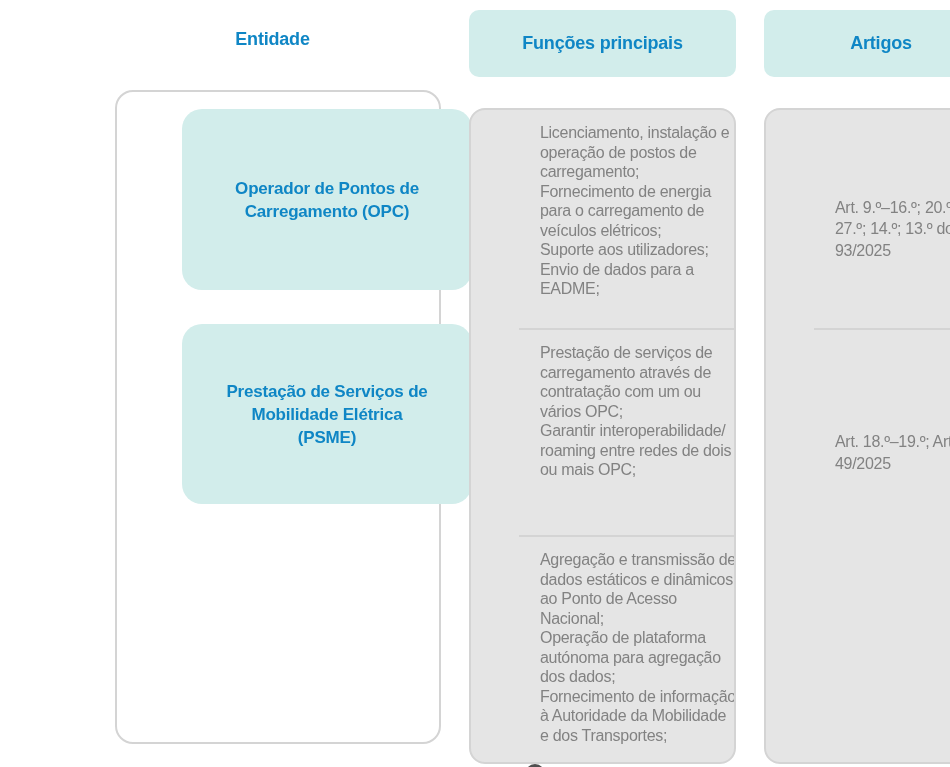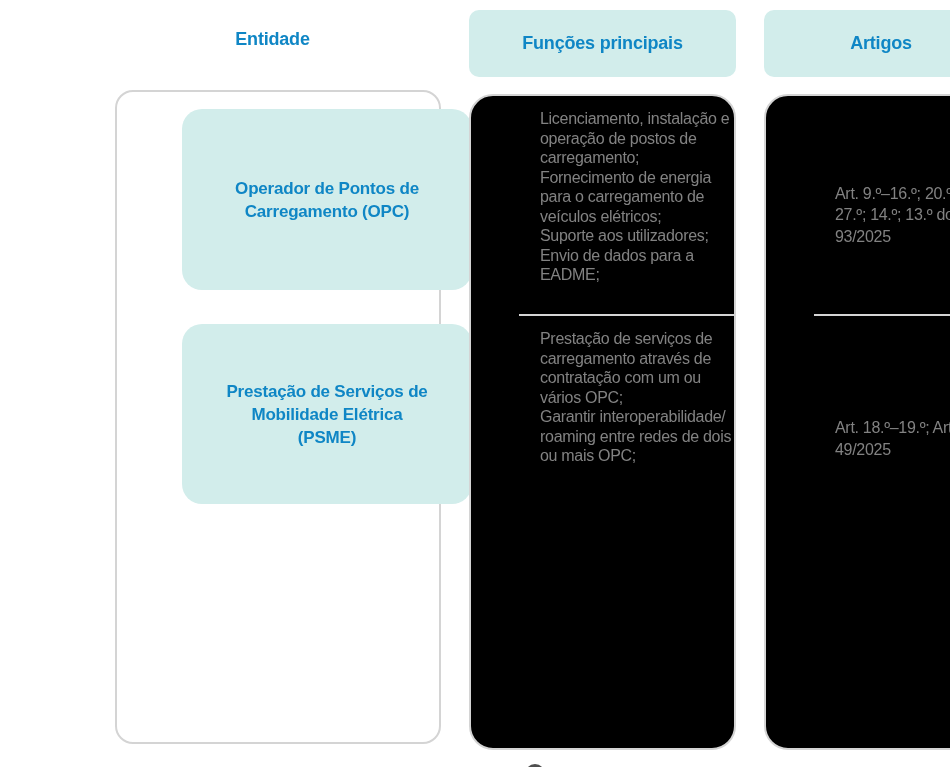--- a/index.html
+++ b/index.html
@@ -57,24 +57,24 @@
     white-space: pre-line;
     letter-spacing: -0.2px;
   }
   .entity-box-1 { top: 17px;  height: 181px; }
   .entity-box-2 { top: 232px; height: 180px; }
   .entity-box-3 { top: 448px; height: 182px; }
 
   
   .cells-container {
     position: absolute;
-    top: 94px; height: 656px;
+    top: 108px; height: 656px;
     border: 2px solid #d4d4d4;
-    border-radius: 24px;
-    background: #000000;
+    border-radius: 16px;
+    background: #e5e5e5;
     overflow: hidden;
   }
   .functions-container { left: 373px; width: 267px; }
   .articles-container  { left: 668px; width: 248px; }
 
   .cell { width: 100%; }
   .cell + .cell { border-top: 2px solid #d4d4d4; }
   .cell-1 { height: 218px; }
   .cell-2 { height: 207px; }
   .cell-3 { height: 227px; }
@@ -135,20 +135,30 @@
 Suporte aos utilizadores;
 Envio de dados para a
 EADME;</div>
     <div class="cell cell-2 functions-cell">Prestação de serviços de
 carregamento através de
 contratação com um ou
 vários OPC;
 Garantir interoperabilidade/
 roaming entre redes de dois
 ou mais OPC;</div>
+    <div class="cell cell-3 functions-cell">Agregação e transmissão de
+dados estáticos e dinâmicos
+ao Ponto de Acesso
+Nacional;
+Operação de plataforma
+autónoma para agregação
+dos dados;
+Fornecimento de informação
+à Autoridade da Mobilidade
+e dos Transportes;</div>
   </div>
 
   <div class="cells-container articles-container">
     <div class="cell cell-1 articles-cell">Art. 9.º–16.º; 20.º; 24.º; 26.º;
 27.º; 14.º; 13.º do DL
 93/2025</div>
     <div class="cell cell-3 articles-cell">Art. 18.º–19.º; Art. 31.º do DL
 49/2025</div>
   </div>
 

